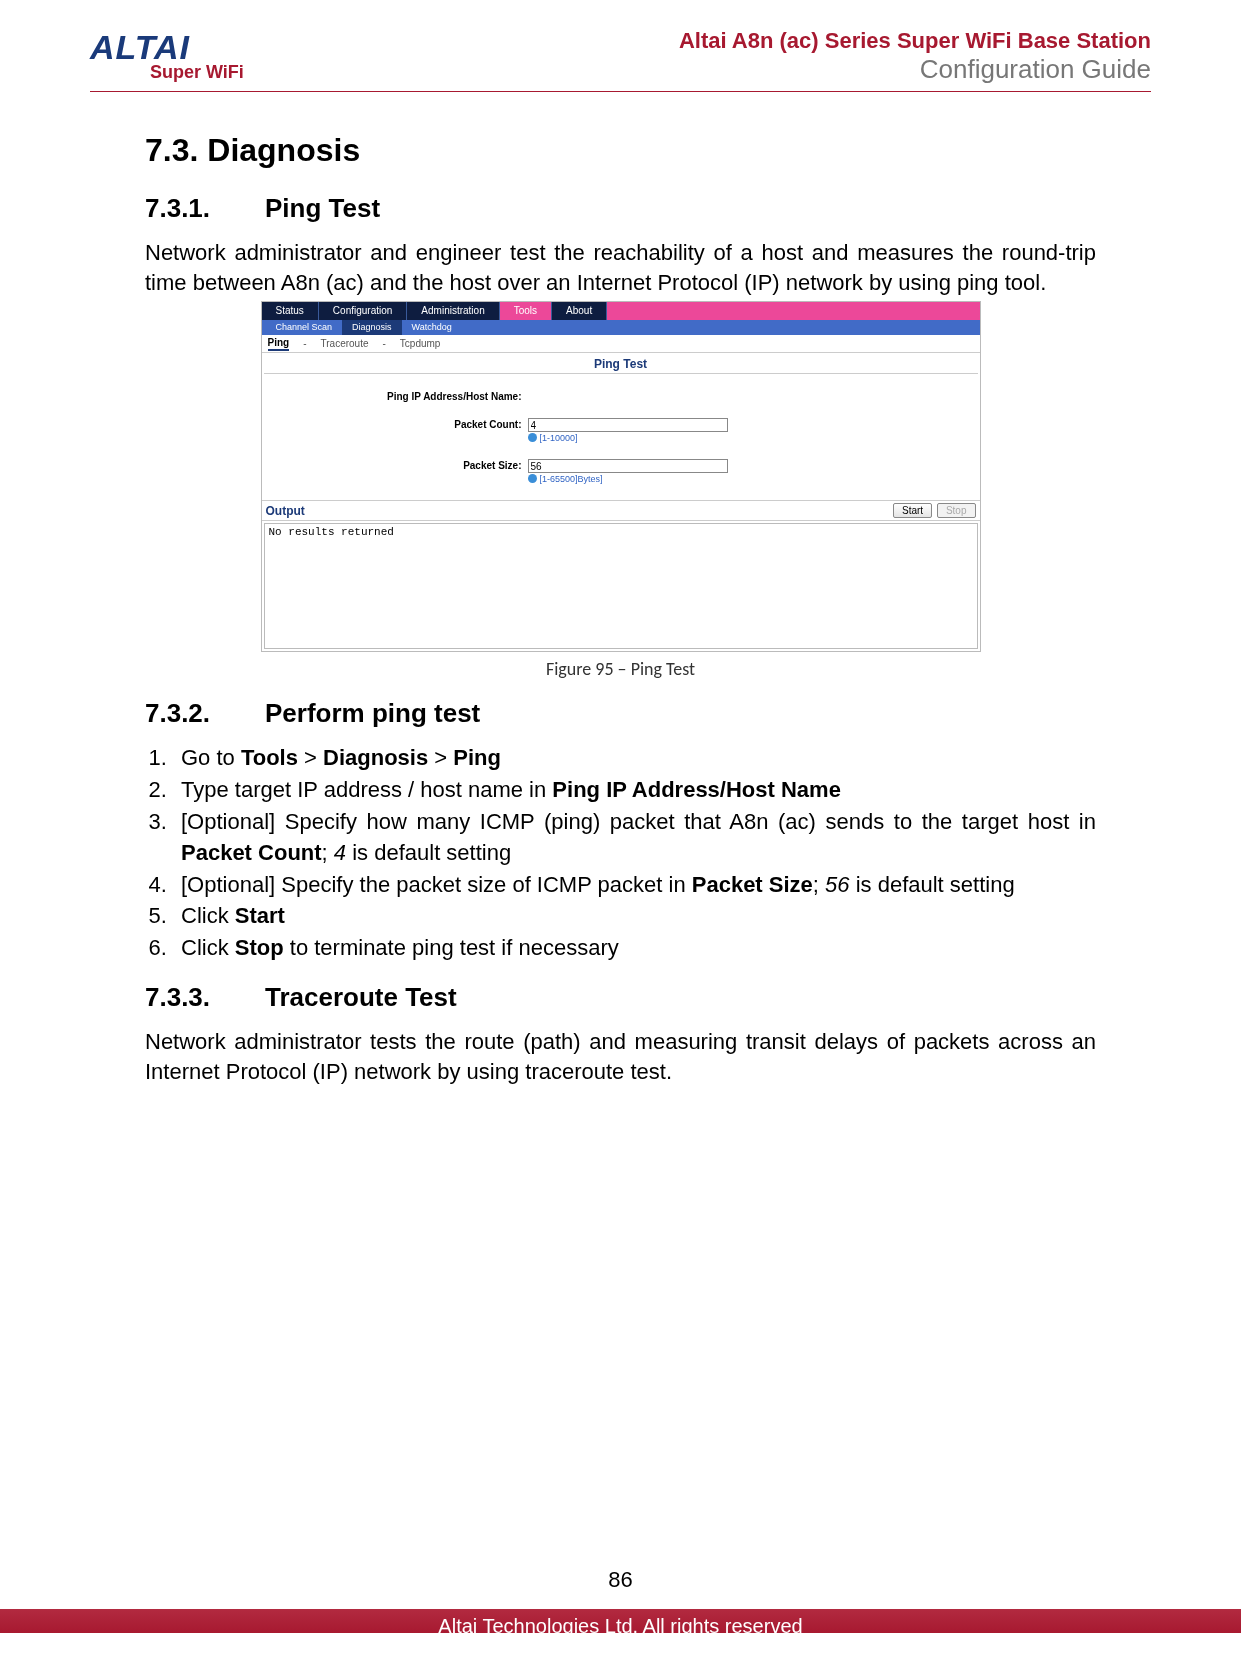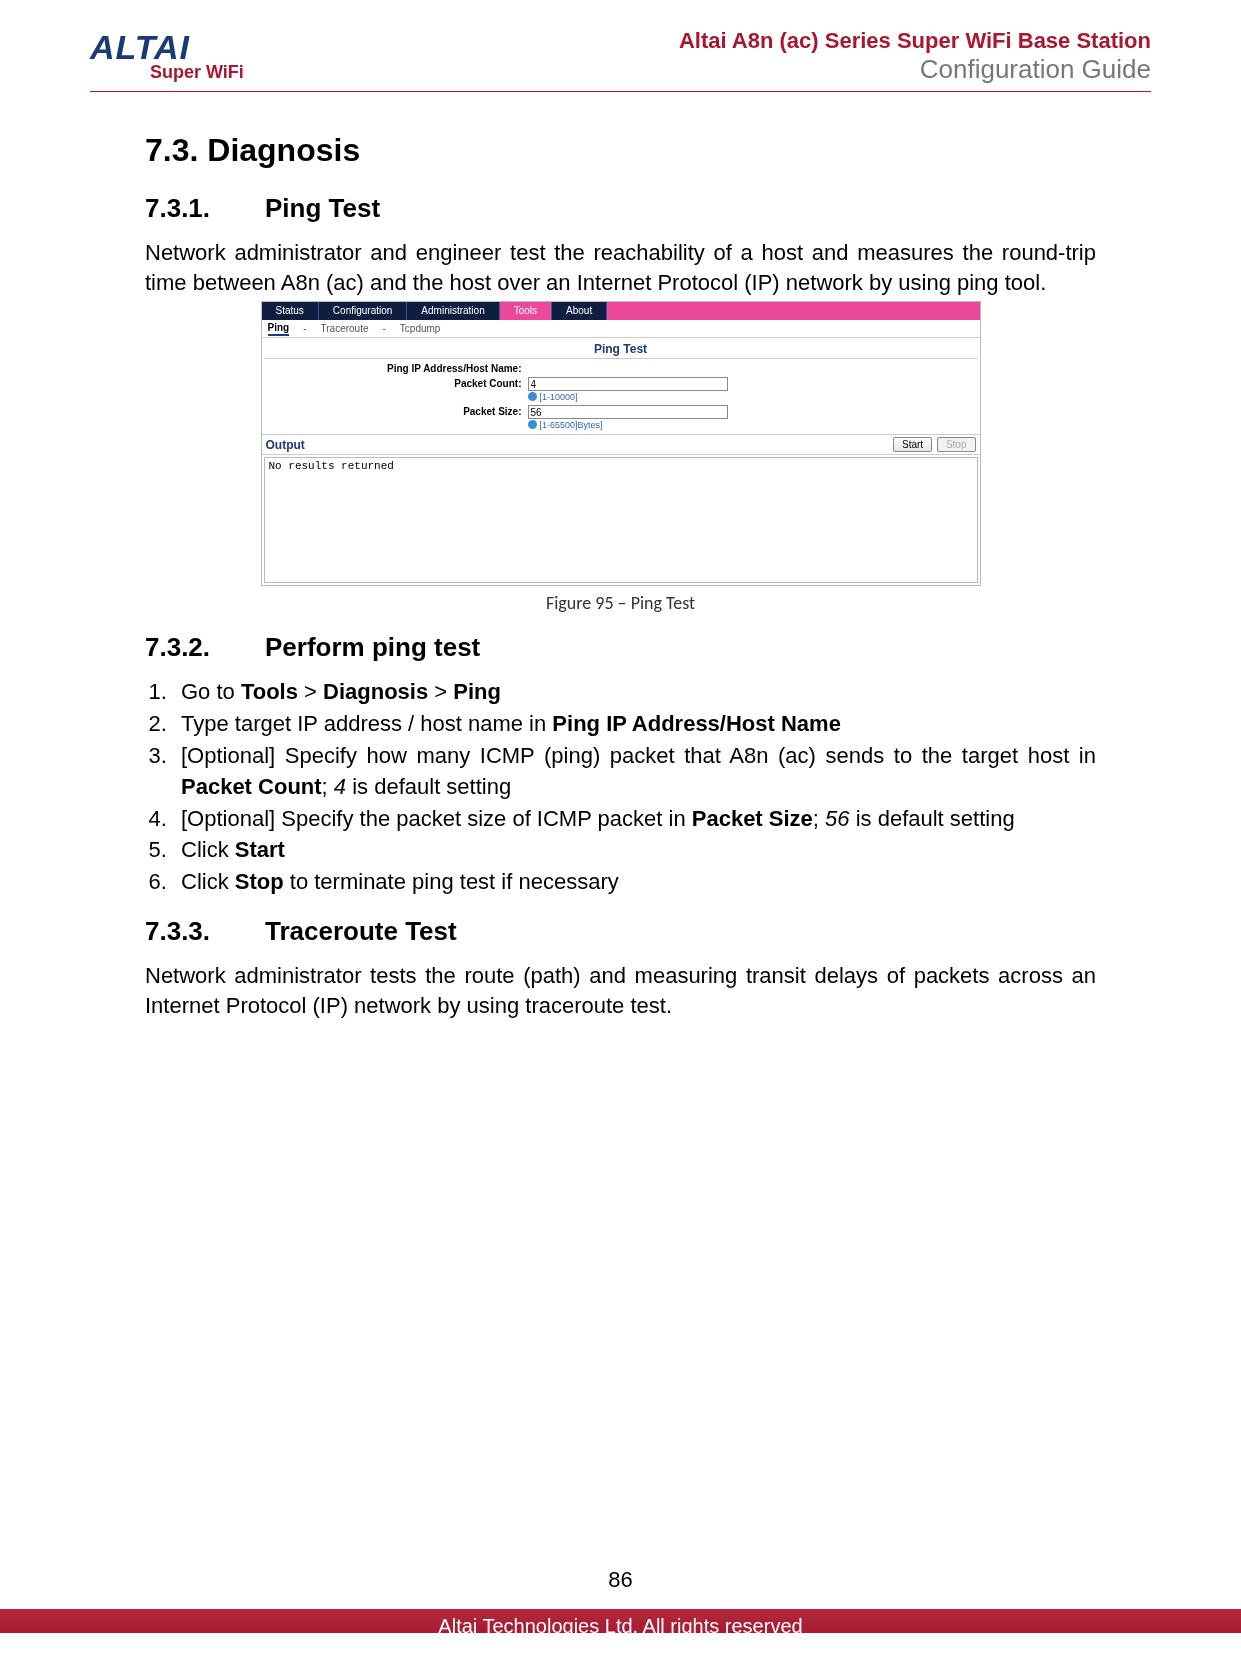--- a/index.html
+++ b/index.html
@@ -141,21 +141,21 @@
     color: #1c3a78;
     font-weight: bold;
     font-size: 12px;
     padding: 4px 0 2px 0;
     border-bottom: 1px solid #ccc;
     margin: 0 2px;
   }
   .formrow {
     display: flex;
     align-items: flex-start;
-    margin: 3px 0;
+    margin: 16px 0;
   }
   .formrow .lbl {
     width: 266px;
     text-align: right;
     font-size: 10px;
     font-weight: bold;
     padding-right: 6px;
     padding-top: 1px;
   }
   .formrow .fld { flex: 1; }
@@ -264,20 +264,25 @@
 
     <div class="figure-wrap">
       <div class="screenshot">
         <div class="tabbar">
           <div class="tab dark">Status</div>
           <div class="tab dark">Configuration</div>
           <div class="tab dark">Administration</div>
           <div class="tab">Tools</div>
           <div class="tab dark">About</div>
         </div>
+        <div class="subbar">
+          <div class="stab">Channel Scan</div>
+          <div class="stab active">Diagnosis</div>
+          <div class="stab">Watchdog</div>
+        </div>
         <div class="crumbbar">
           <span class="c-active">Ping</span>
           <span>-</span>
           <span>Traceroute</span>
           <span>-</span>
           <span>Tcpdump</span>
         </div>
         <div class="panel-title">Ping Test</div>
 
         <div class="formrow">

